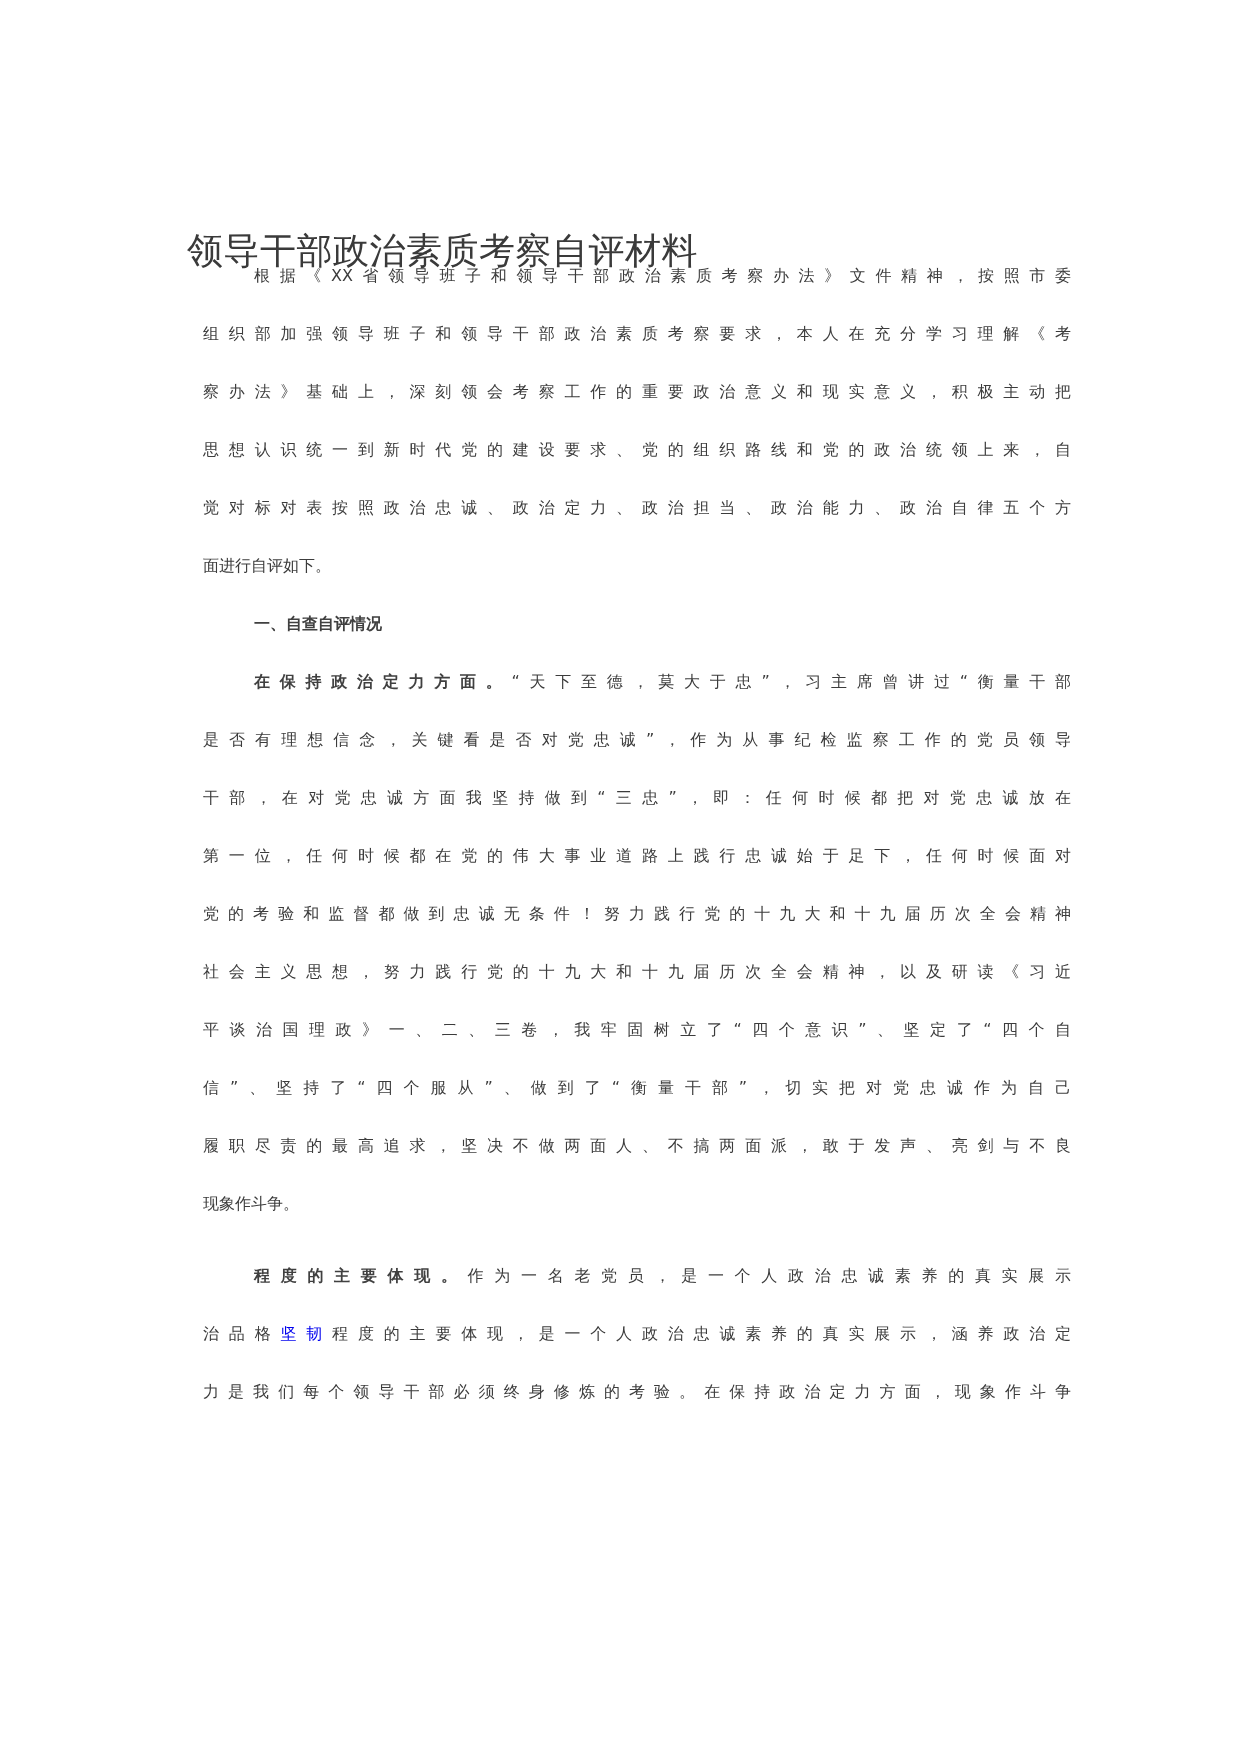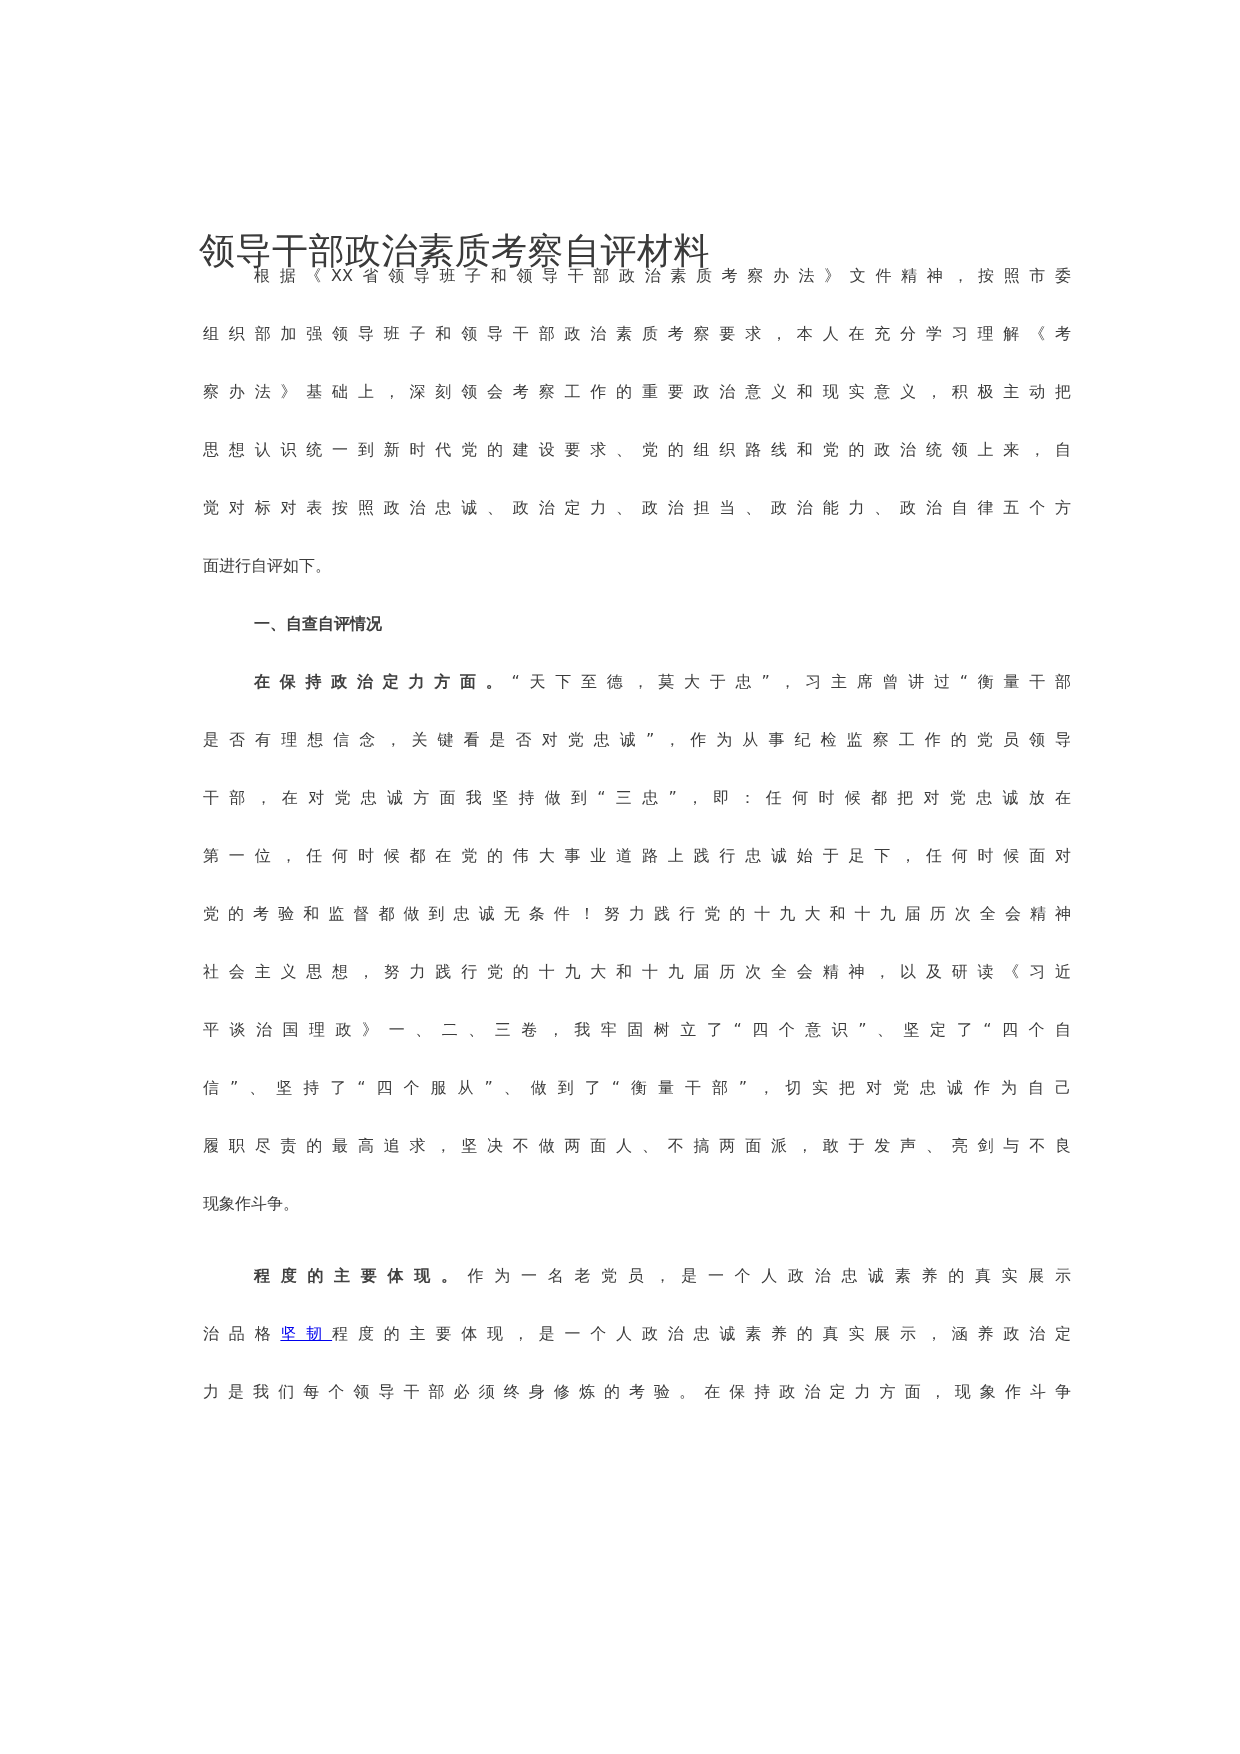--- a/index.html
+++ b/index.html
@@ -5,32 +5,32 @@
     html, body { margin: 0; padding: 0; background: #ffffff; }
     body {
       width: 1240px; height: 1754px; position: relative; overflow: hidden;
       font-family: "DejaVu Sans", "Liberation Sans", sans-serif;
       color: #3c3c3c;
     }
     .page { position: absolute; left: 187px; top: 0; width: 868px; }
     .title {
       position: absolute; top: 203px; left: 0;
       font-size: 36px; line-height: 48px; font-weight: normal; color: #3a3a3a;
-      letter-spacing: 0.5px; white-space: nowrap; margin-left: 12px;
+      letter-spacing: 0.5px; white-space: nowrap;
     }
     .line {
       position: absolute; left: 16px; width: 868px;
       font-size: 16px; line-height: 36px; white-space: nowrap;
       text-align: justify; text-align-last: justify;
       color: #3c3c3c;
     }
     .line.last { text-align-last: left; }
     .line.indent { padding-left: 51px; width: 817px; }
     .bold { font-weight: bold; color: #404040; }
-    .link { color: #0000ee; text-decoration: underline; }
+    .link { color: #0000ee; }
   </style>
 </head>
 <body>
 
 <div class="page">
 
   <h1 class="title">领导干部政治素质考察自评材料</h1>
 
   <div>
     <div class="line indent" style="top:258px">根据《XX省领导班子和领导干部政治素质考察办法》文件精神，按照市委</div>

